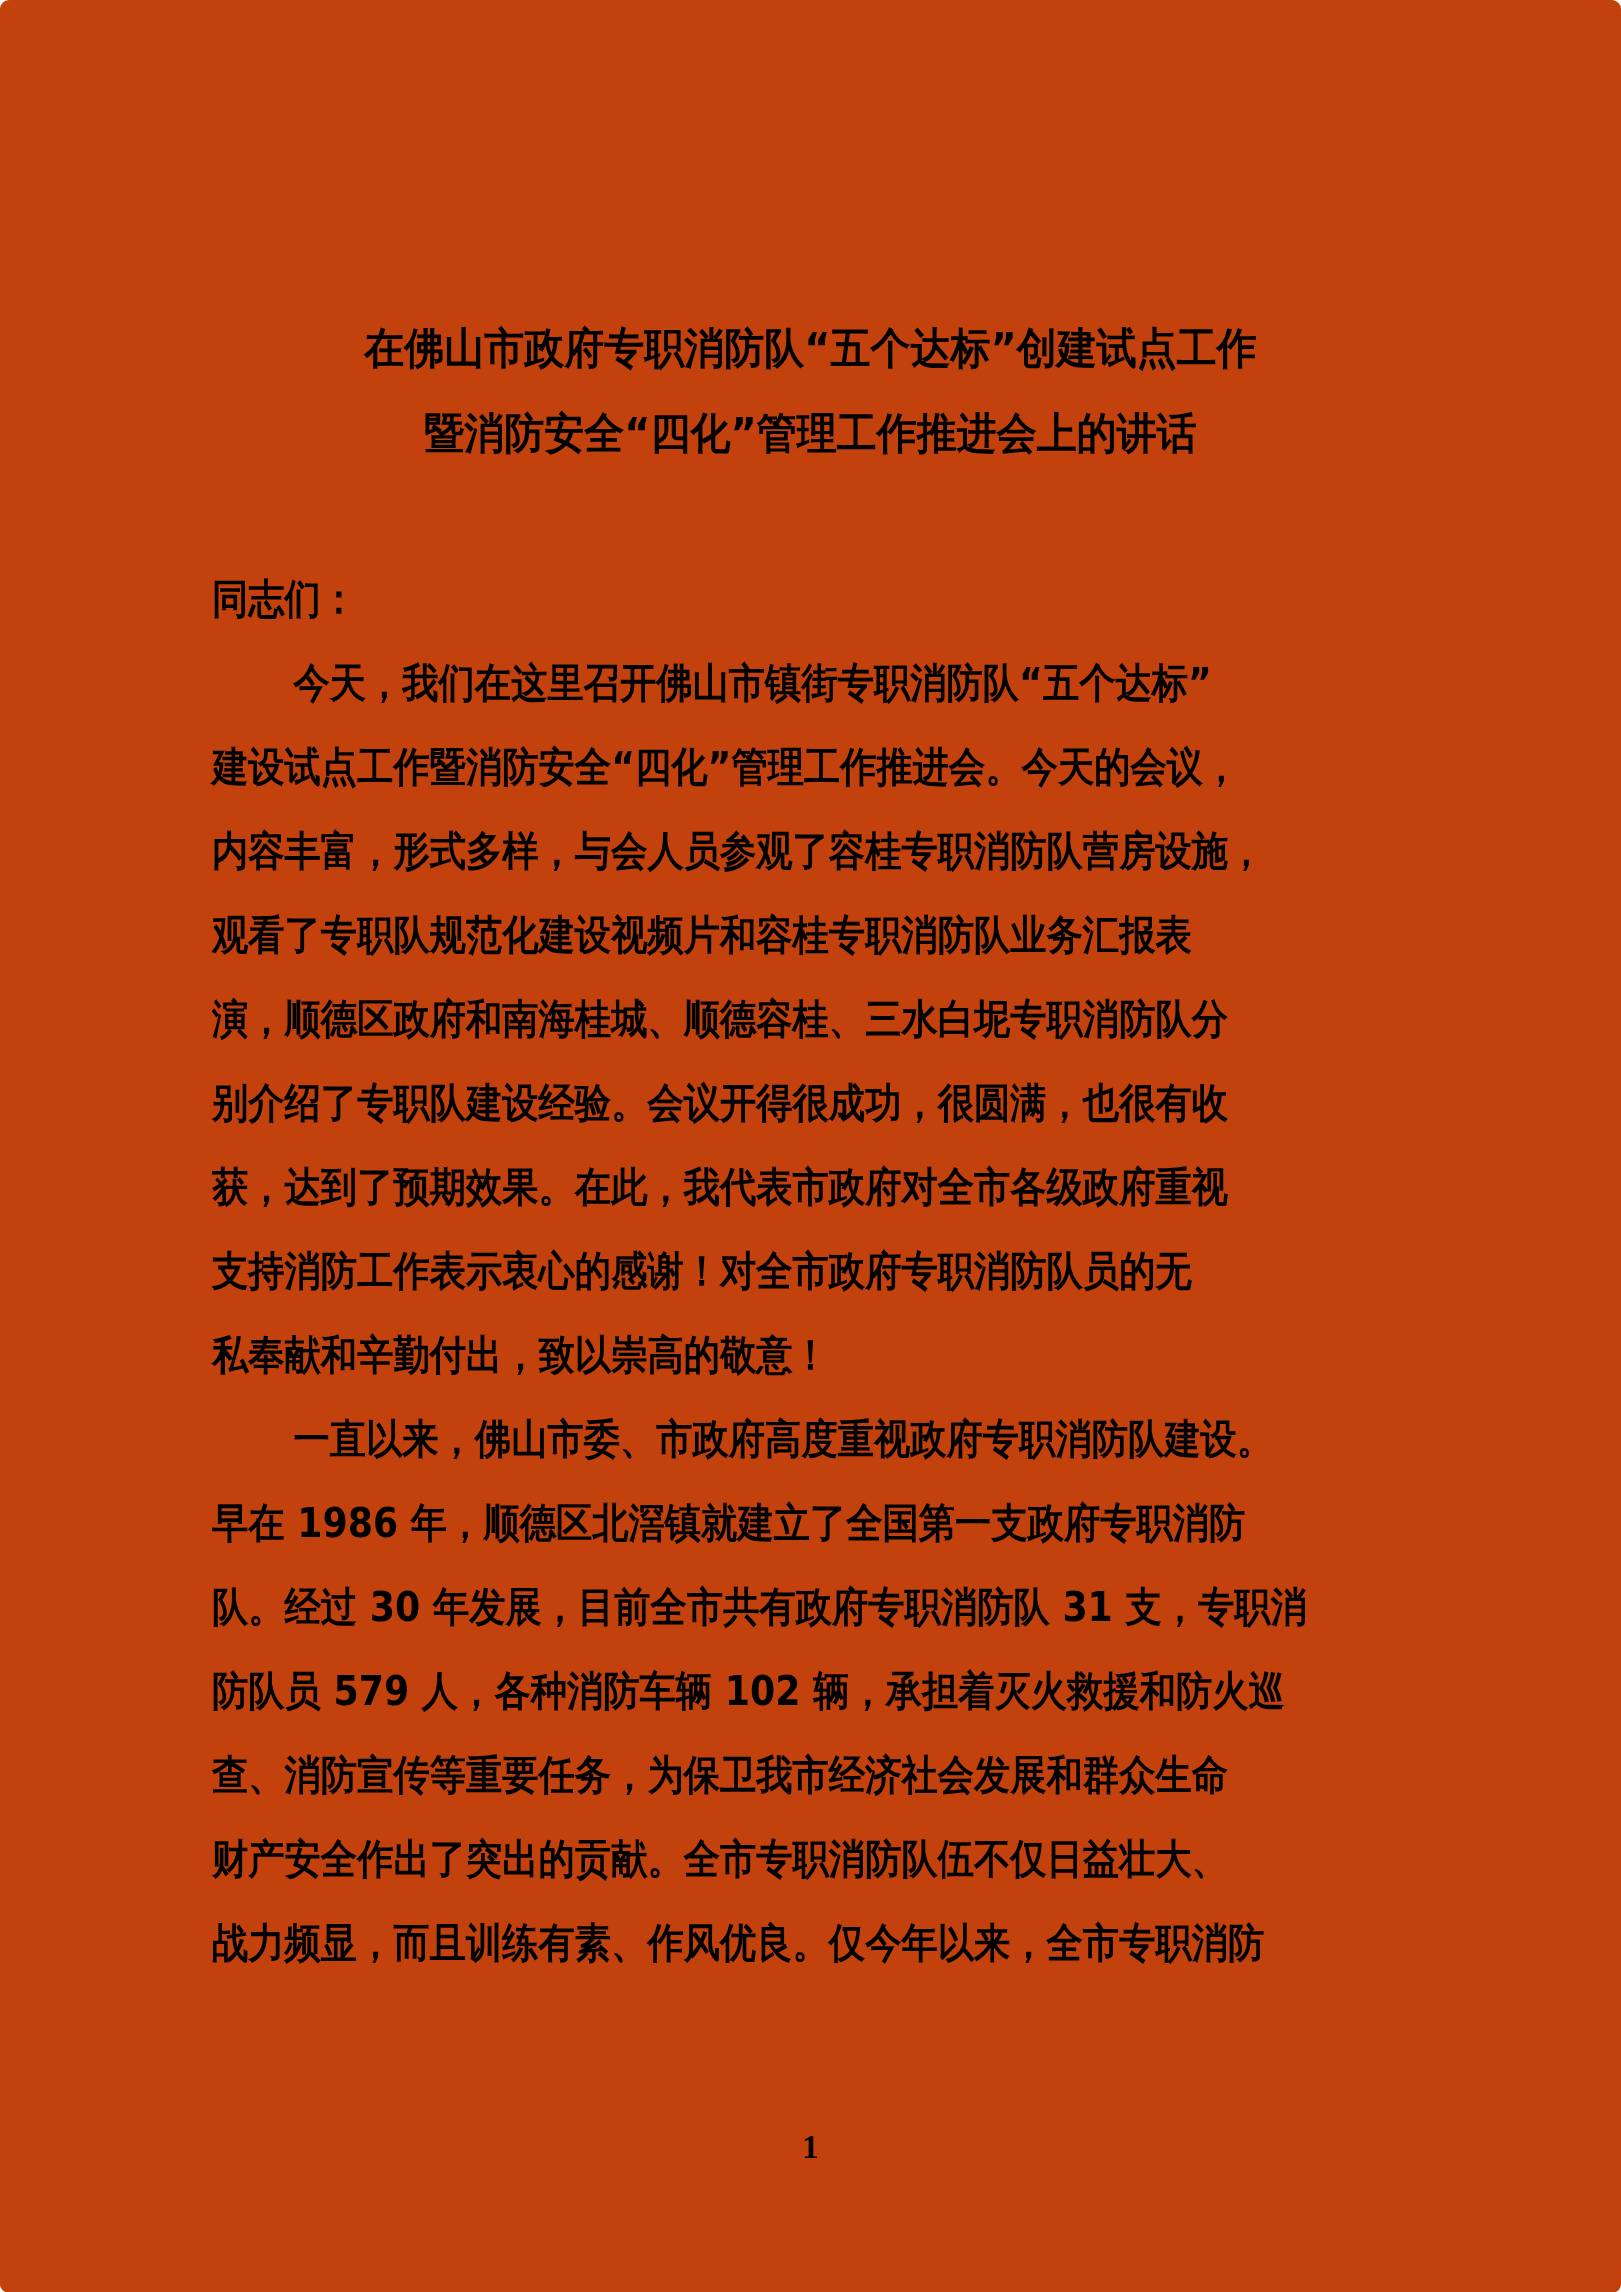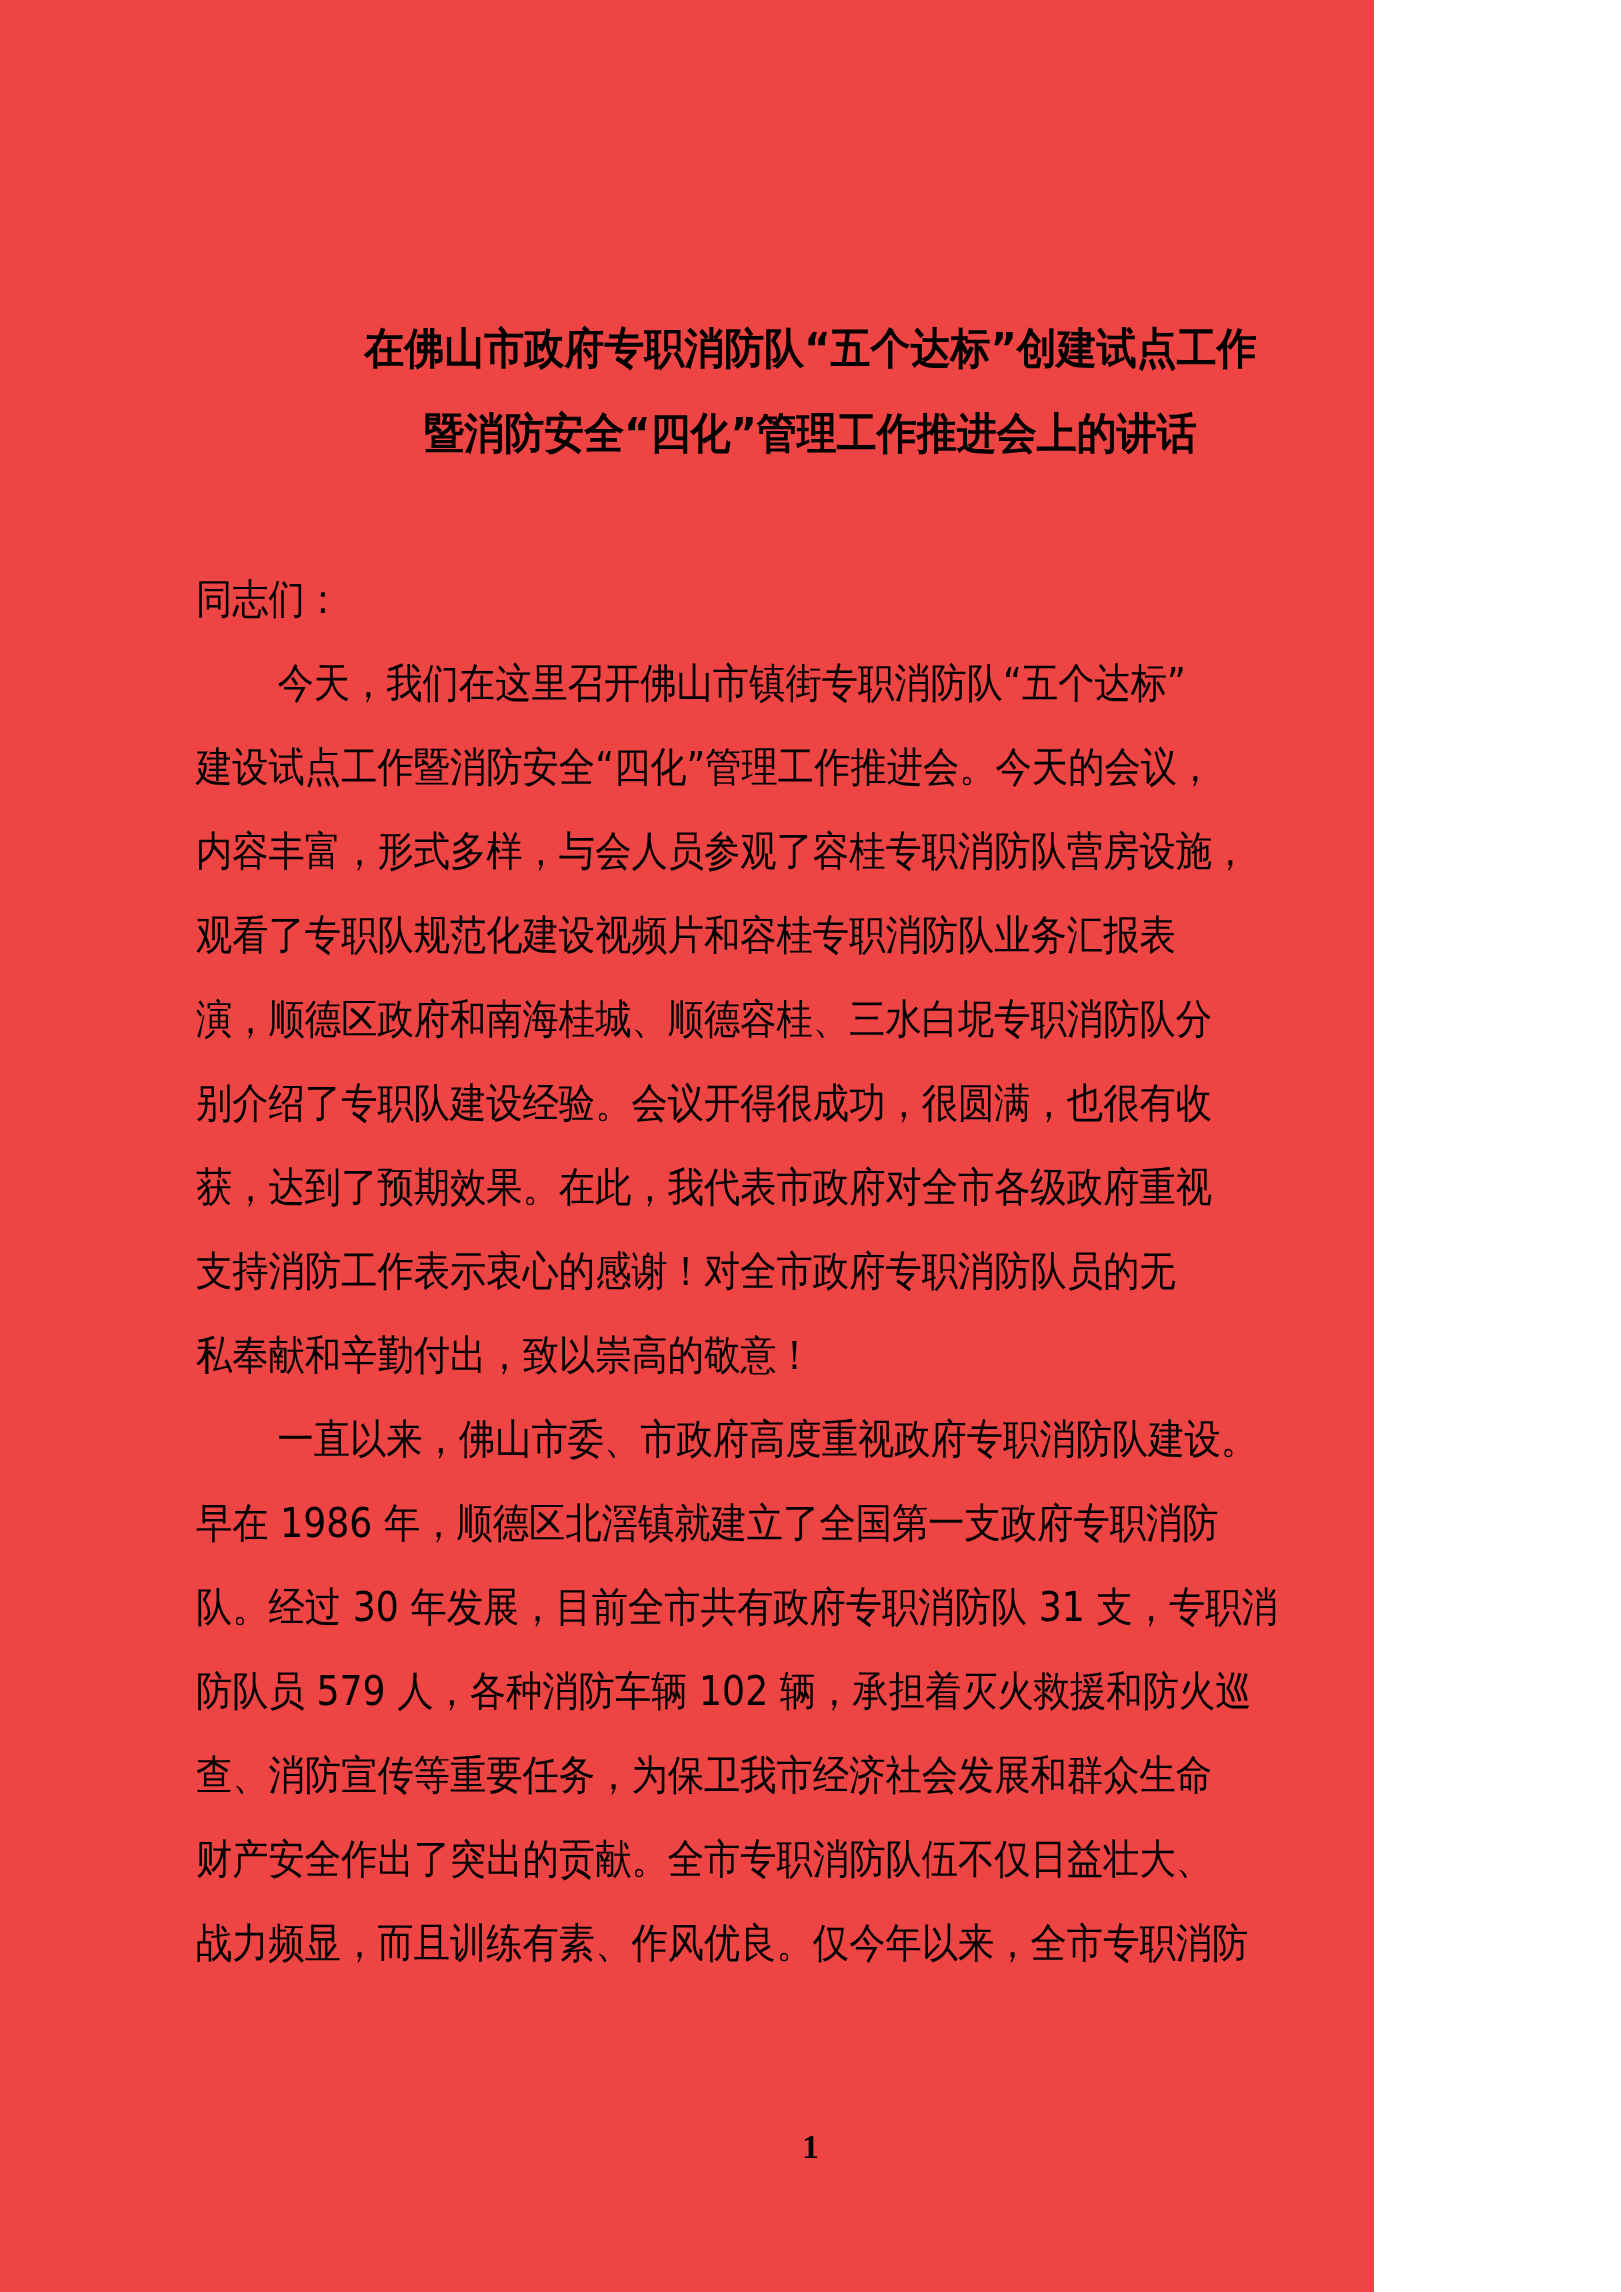--- a/index.html
+++ b/index.html
@@ -11,43 +11,45 @@
       width: 1621px;
       height: 2293px;
       position: relative;
       overflow: hidden;
       color: #000000;
       font-family: "DejaVu Sans", "Liberation Sans", sans-serif;
     }
     .page {
       position: absolute;
       left: 0; top: 0;
-      width: 1374px;
+      width: 1621px;
       height: 2293px;
-      background: #ef4444;
+      background: #c2410c;
+      border-radius: 9px;
     }
     .title {
       position: absolute;
       left: 0;
       width: 1621px;
       text-align: center;
       font-weight: bold;
       font-size: 43px;
       letter-spacing: 0px;
       line-height: 59px;
       transform: scaleX(0.93);
       transform-origin: center;
     }
     .title-line-1 { top: 319px; }
     .title-line-2 { top: 404px; }
     .body {
       position: absolute;
-      left: 196px;
+      left: 212px;
       top: 570px;
       width: 1225px;
+      font-weight: bold;
     }
     .line {
       height: 84px;
       line-height: 59px;
       font-size: 41px;
       white-space: nowrap;
       transform: scaleX(0.885);
       transform-origin: left center;
     }
     .indent { padding-left: 92px; }

